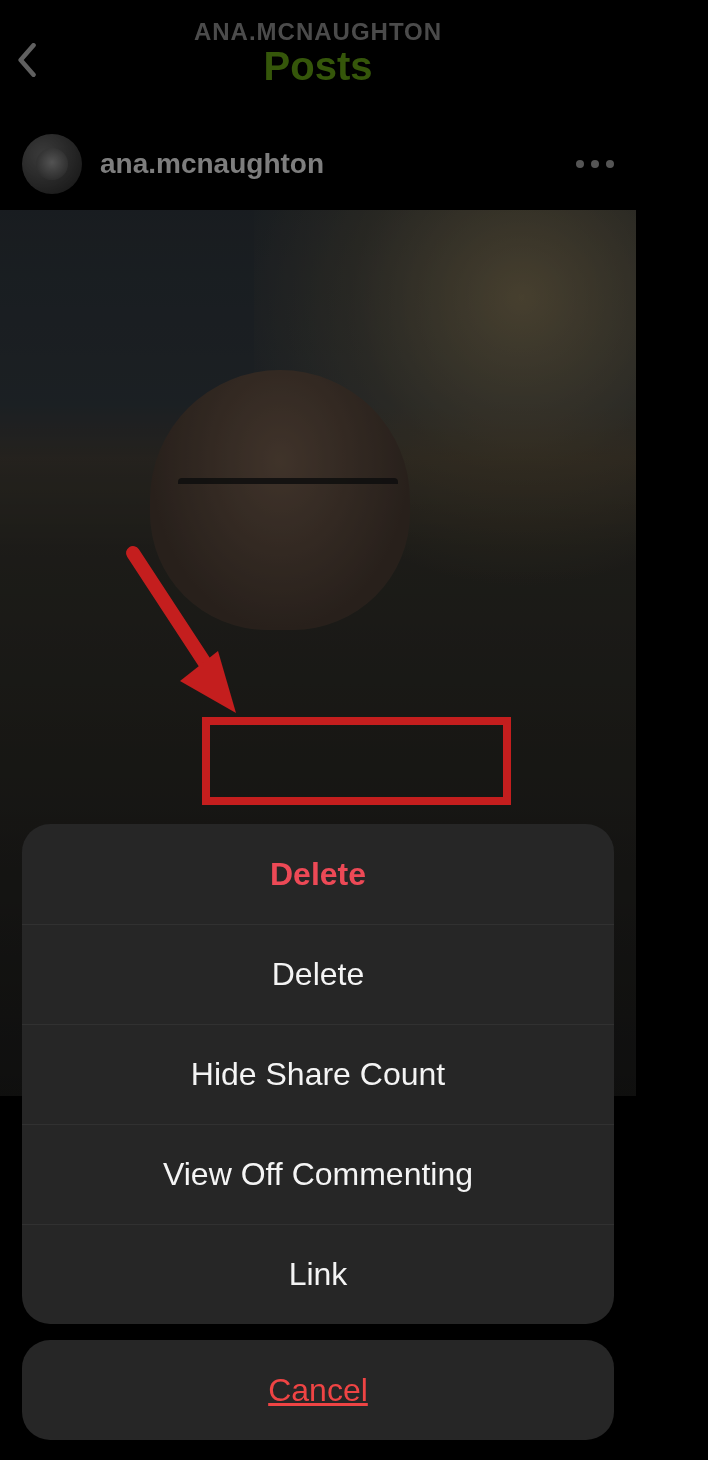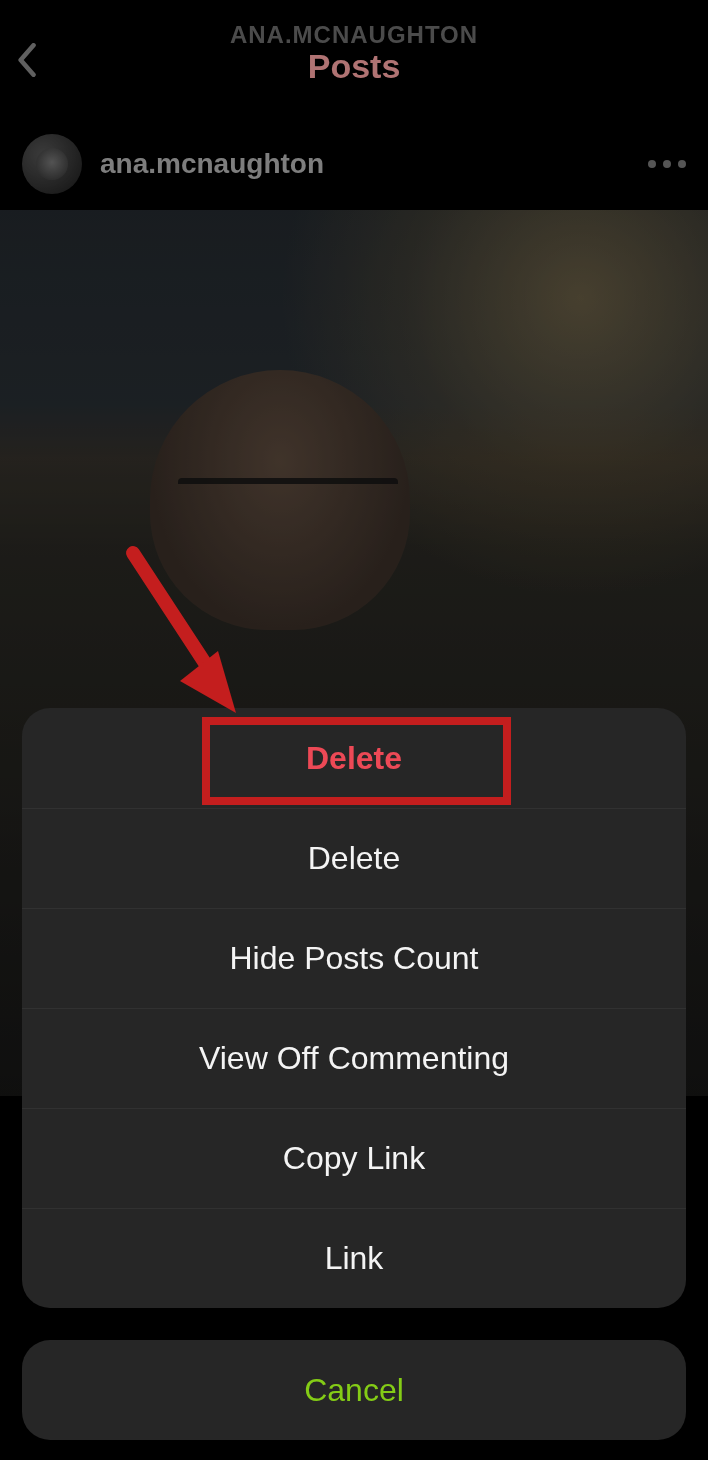--- a/index.html
+++ b/index.html
@@ -1,25 +1,25 @@
 <!DOCTYPE html>
 <html><head>
 <meta charset="utf-8">
 <style>
   * { margin: 0; padding: 0; box-sizing: border-box; }
   html, body { width: 708px; height: 1460px; background: #000; font-family: -apple-system, Helvetica, Arial, sans-serif; overflow: hidden; }
-  .screen { position: relative; width: 708px; height: 1460px; background: #000; }
+  .screen { position: relative; width: 636px; height: 1460px; background: #000; }
 
   
   .header { position: absolute; top: 0; left: 0; right: 0; height: 100px; display: flex; align-items: center; justify-content: center; }
   .back { position: absolute; left: 8px; top: 40px; width: 40px; height: 40px; display:flex; align-items:center; justify-content:center; }
   .back svg { width: 22px; height: 34px; }
   .title-stack { text-align: center; margin-top: 6px;}
   .kicker { font-size: 24px; font-weight: 700; letter-spacing: 1px; color: #6c6c6c; }
-  .title { font-size: 34px; font-weight: 700; color: #fca5a5; margin-top: -2px;}
+  .title { font-size: 40px; font-weight: 700; color: #4d7c0f; margin-top: -2px;}
 
   
   .author-row { position: absolute; top: 128px; left: 0; right: 0; height: 72px; display: flex; align-items: center; padding: 0 22px; }
   .avatar { width: 60px; height: 60px; border-radius: 50%; background: radial-gradient(circle at 35% 35%, #555 0%, #333 60%, #1a1a1a 100%); flex-shrink:0; position:relative; }
   .avatar::after{content:""; position:absolute; inset:14px; border-radius:50%; background: radial-gradient(circle at 50% 45%, #777 0%, #444 70%);}
   .username { color: #b5b5b5; font-size: 28px; font-weight: 600; margin-left: 18px; }
   .more { margin-left: auto; display: flex; gap: 7px; }
   .more span { width: 8px; height: 8px; border-radius: 50%; background: #7a7a7a; display:block; }
 
   
@@ -38,21 +38,21 @@
 
   
   .scrim { position: absolute; inset: 0; background: rgba(0,0,0,0.30); }
 
   
   .sheet-wrap { position: absolute; left: 22px; right: 22px; bottom: 20px; }
   .sheet { background: #262626; border-radius: 28px; overflow: hidden; }
   .sheet-item { height: 100px; display: flex; align-items: center; justify-content: center; font-size: 32px; color: #f4f4f4; font-weight: 400; border-top: 1px solid rgba(255,255,255,0.05); }
   .sheet-item:first-child { border-top: none; }
   .danger { color: #ed4956; font-weight: 600; }
-  .cancel { margin-top: 32px; background: #262626; border-radius: 28px; height: 100px; display: flex; align-items: center; justify-content: center; font-size: 32px; color: #84cc16; }
+  .cancel { margin-top: 16px; background: #262626; border-radius: 28px; height: 100px; display: flex; align-items: center; justify-content: center; font-size: 32px; color: #ef4444; text-decoration: underline; }
 
   
   .highlight { position: absolute; border: 8px solid #c41e1e; pointer-events: none;
     left: 202px; top: 717px; width: 309px; height: 88px; }
   .arrow-svg { position: absolute; left: 118px; top: 543px; width: 130px; height: 185px; pointer-events:none; }
 </style>
 </head>
 <body>
 
 <div class="screen">
@@ -86,23 +86,22 @@
   </div>
 
   <div class="comments-hint">View all 5 comments</div>
 
   <div class="scrim"></div>
 
   <div class="sheet-wrap">
     <div class="sheet">
       <div class="sheet-item danger">Delete</div>
       <div class="sheet-item">Delete</div>
-      <div class="sheet-item">Hide Posts Count</div>
+      <div class="sheet-item">Hide Share Count</div>
       <div class="sheet-item">View Off Commenting</div>
-      <div class="sheet-item">Copy Link</div>
       <div class="sheet-item">Link</div>
     </div>
     <div class="cancel">Cancel</div>
   </div>
 
   <div class="highlight"></div>
 
   <svg class="arrow-svg" viewBox="0 0 130 185">
     <line x1="15" y1="10" x2="100" y2="140" stroke="#c41e1e" stroke-width="14" stroke-linecap="round"></line>
     <polygon points="118,170 62,138 100,108" fill="#c41e1e"></polygon>

